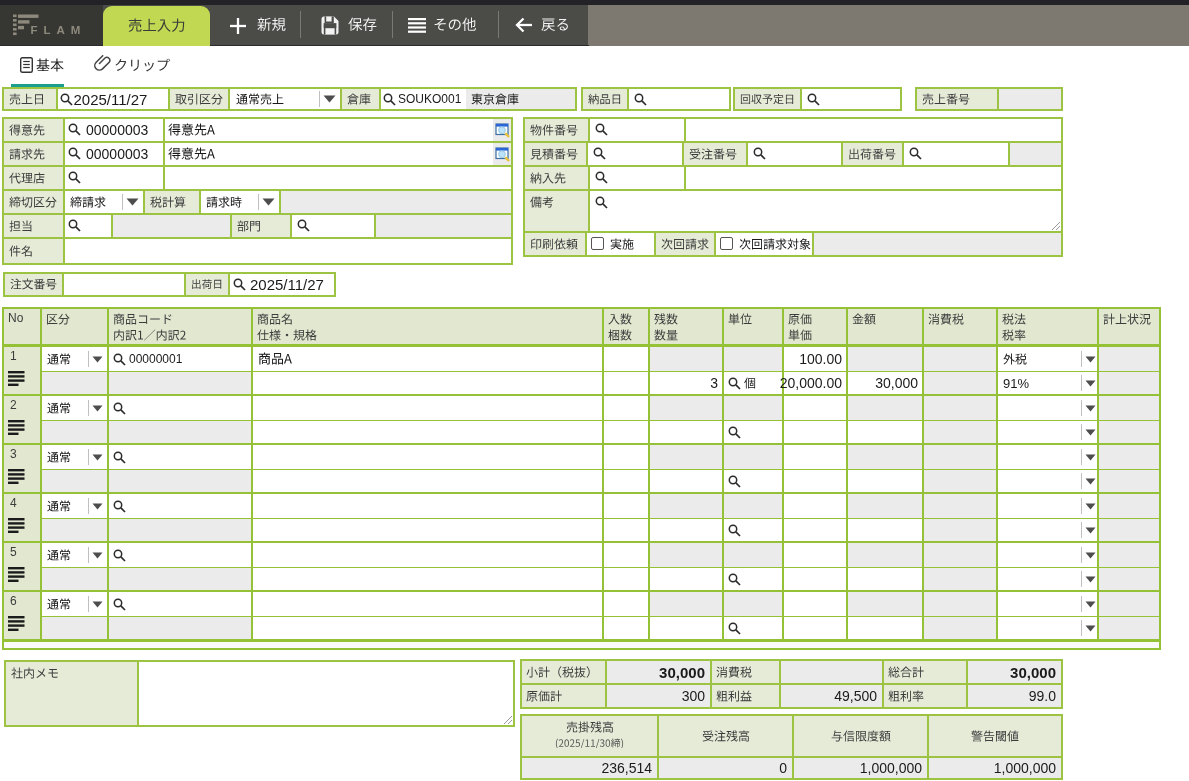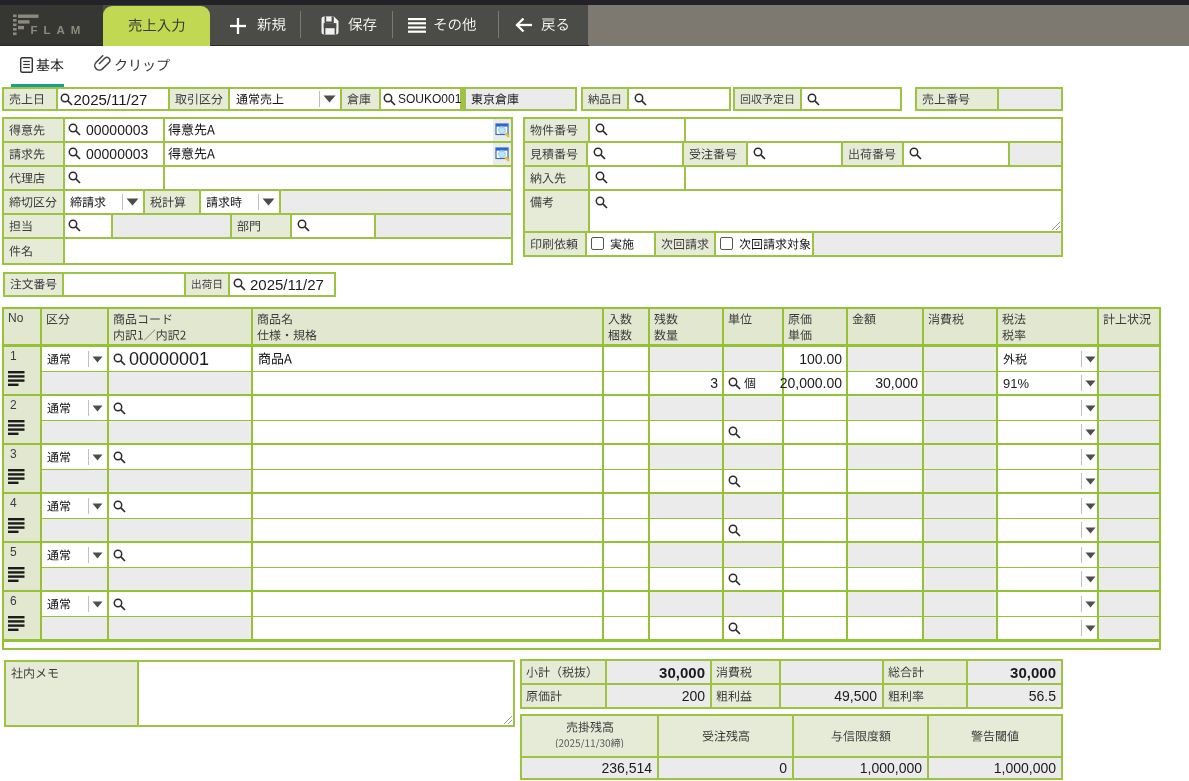--- a/index.html
+++ b/index.html
@@ -115,21 +115,21 @@
     </div>
     <div style="position:absolute;left:319px;top:91px;width:1px;height:16px;background:#c0c0c0;"></div>
     <svg style="position:absolute;left:323px;top:95px" width="13" height="8">
       <polygon points="0.5,0.5 12.5,0.5 6.5,7.5" fill="#4d4d4d"></polygon>
     </svg>
     <div style="position:absolute;left:342px;top:89px;width:37px;height:20px;background:#e6ebd8;display:flex;align-items:center;justify-content:flex-start;padding-left:5px;padding-right:5px;box-sizing:border-box;">
       <svg width="24" height="12.6" viewBox="0 0 24 12.6">
         <path fill="#3c3c3c" d="M5.9 1.3Q5.4 1.9 4.6 2.5Q3.9 3.2 2.9 3.8Q1.9 4.4 0.9 4.8Q0.8 4.7 0.7 4.5Q0.6 4.3 0.4 4.1Q1.4 3.7 2.4 3.1Q3.4 2.5 4.2 1.8Q5 1.1 5.5 0.5L6.3 0.5Q6.8 1 7.5 1.5Q8.1 2 8.8 2.5Q9.5 3 10.2 3.3Q10.9 3.7 11.6 4Q11.5 4.1 11.3 4.4Q11.2 4.6 11.1 4.8Q10.4 4.5 9.7 4Q9 3.6 8.3 3.2Q7.6 2.7 7 2.2Q6.4 1.7 5.9 1.3ZM3.8 2.9L8.2 2.9L8.2 3.6L3.8 3.6ZM2.8 5.7L9.2 5.7L9.2 6.3L2.8 6.3ZM3.7 10.4L9.6 10.4L9.6 11.1L3.7 11.1ZM2.4 4.3L3.3 4.3L3.3 6Q3.3 6.7 3.2 7.4Q3.1 8.1 2.9 8.8Q2.7 9.5 2.3 10.2Q1.9 10.9 1.3 11.5Q1.2 11.4 1.1 11.3Q0.9 11.1 0.8 11Q0.7 10.9 0.6 10.9Q1.2 10.3 1.5 9.7Q1.9 9.1 2.1 8.5Q2.3 7.8 2.3 7.2Q2.4 6.6 2.4 6ZM2.8 4.3L9.6 4.3L9.6 7.7L2.8 7.7L2.8 7L8.7 7L8.7 4.9L2.8 4.9ZM3.3 8.3L10 8.3L10 11.5L9.1 11.5L9.1 9L4.2 9L4.2 11.5L3.3 11.5ZM14.9 3.3L23.1 3.3L23.1 4L14.9 4ZM14.4 9.3L23.5 9.3L23.5 10.1L14.4 10.1ZM18.4 2.4L19.3 2.4L19.3 11.5L18.4 11.5ZM16.2 6.9L16.2 7.9L21.6 7.9L21.6 6.9ZM16.2 5.4L16.2 6.4L21.6 6.4L21.6 5.4ZM15.4 4.8L22.5 4.8L22.5 8.5L15.4 8.5ZM17.9 0.5L18.8 0.5L18.8 2L17.9 2ZM13.8 1.5L23.4 1.5L23.4 2.3L13.8 2.3ZM13.4 1.5L14.3 1.5L14.3 5.3Q14.3 6 14.2 6.8Q14.2 7.6 14.1 8.5Q13.9 9.3 13.7 10.1Q13.5 10.9 13.1 11.5Q13 11.5 12.9 11.4Q12.8 11.3 12.6 11.2Q12.5 11.1 12.4 11Q12.7 10.4 12.9 9.7Q13.2 9 13.3 8.2Q13.4 7.4 13.4 6.7Q13.4 5.9 13.4 5.3Z"></path>
       </svg>
     </div>
-    <div style="position:absolute;left:381px;top:89px;width:79px;height:20px;background:#fff;display:flex;align-items:center;justify-content:flex-start;padding-left:17px;padding-right:17px;box-sizing:border-box;font-size:12px;color:#1a1a1a;white-space:nowrap;">SOUKO001</div>
+    <div style="position:absolute;left:381px;top:89px;width:104px;height:20px;background:#fff;display:flex;align-items:center;justify-content:flex-start;padding-left:17px;padding-right:17px;box-sizing:border-box;font-size:12px;color:#1a1a1a;white-space:nowrap;">SOUKO001</div>
     <svg style="position:absolute;left:383px;top:93px" width="13" height="13" viewBox="0 0 13 13">
       <circle cx="5" cy="5" r="3.7" fill="none" stroke="#2b2b2b" stroke-width="1.5"></circle>
       <line x1="7.9" y1="7.9" x2="12" y2="12" stroke="#2b2b2b" stroke-width="1.7"></line>
     </svg>
     <div style="position:absolute;left:466px;top:89px;width:109px;height:20px;background:#ebebeb;display:flex;align-items:center;padding-left:5px;">
       <svg width="48" height="12.6" viewBox="0 0 48 12.6">
         <path fill="#1a1a1a" d="M0.8 1.6L11.3 1.6L11.3 2.5L0.8 2.5ZM5.5 0.5L6.4 0.5L6.4 11.5L5.5 11.5ZM5.2 7.4L6 7.7Q5.6 8.3 5 8.8Q4.4 9.3 3.8 9.8Q3.1 10.3 2.5 10.7Q1.8 11.1 1.1 11.3Q1 11.2 0.9 11.1Q0.8 10.9 0.7 10.8Q0.6 10.7 0.5 10.6Q1.1 10.3 1.8 10Q2.5 9.7 3.1 9.2Q3.8 8.8 4.3 8.3Q4.8 7.9 5.2 7.4ZM6.7 7.4Q7.1 7.9 7.7 8.3Q8.2 8.8 8.9 9.2Q9.5 9.7 10.2 10Q10.9 10.4 11.5 10.6Q11.4 10.7 11.3 10.8Q11.2 10.9 11.1 11.1Q11 11.2 10.9 11.4Q10.2 11.1 9.6 10.7Q8.9 10.3 8.2 9.8Q7.6 9.3 7 8.8Q6.4 8.3 6 7.7ZM2.7 6L2.7 7.2L9.4 7.2L9.4 6ZM2.7 4.2L2.7 5.3L9.4 5.3L9.4 4.2ZM1.8 3.5L10.3 3.5L10.3 7.9L1.8 7.9ZM12.8 1.9L23.2 1.9L23.2 2.7L12.8 2.7ZM17.5 0.5L18.4 0.5L18.4 2.3L17.5 2.3ZM15.1 4.6L15.1 6.6L20.9 6.6L20.9 4.6ZM14.3 3.8L21.9 3.8L21.9 7.4L14.3 7.4ZM20.2 8.5L21.1 8.1Q21.5 8.5 21.9 9Q22.3 9.4 22.7 9.9Q23.1 10.3 23.3 10.7L22.5 11.2Q22.3 10.8 21.9 10.3Q21.5 9.9 21.1 9.4Q20.6 8.9 20.2 8.5ZM17.5 7.1L18.4 7.1L18.4 10.5Q18.4 10.9 18.3 11.1Q18.2 11.3 17.9 11.4Q17.6 11.5 17.1 11.5Q16.5 11.5 15.8 11.5Q15.7 11.3 15.6 11.1Q15.5 10.9 15.4 10.7Q15.9 10.7 16.2 10.7Q16.6 10.7 16.9 10.7Q17.1 10.7 17.2 10.7Q17.4 10.7 17.5 10.6Q17.5 10.6 17.5 10.5ZM14.8 8.1L15.7 8.4Q15.4 8.9 15 9.4Q14.6 9.8 14.2 10.3Q13.7 10.7 13.3 11.1Q13.1 10.9 12.9 10.8Q12.7 10.6 12.6 10.5Q13 10.2 13.4 9.8Q13.8 9.4 14.2 9Q14.5 8.5 14.8 8.1ZM29.9 1.3Q29.4 1.9 28.6 2.5Q27.9 3.2 26.9 3.8Q25.9 4.4 24.9 4.8Q24.8 4.7 24.7 4.5Q24.6 4.3 24.4 4.1Q25.4 3.7 26.4 3.1Q27.4 2.5 28.2 1.8Q29 1.1 29.5 0.5L30.3 0.5Q30.8 1 31.5 1.5Q32.1 2 32.8 2.5Q33.5 3 34.2 3.3Q34.9 3.7 35.6 4Q35.5 4.1 35.3 4.4Q35.2 4.6 35.1 4.8Q34.4 4.5 33.7 4Q33 3.6 32.3 3.2Q31.6 2.7 31 2.2Q30.4 1.7 29.9 1.3ZM27.8 2.9L32.2 2.9L32.2 3.6L27.8 3.6ZM26.8 5.7L33.2 5.7L33.2 6.3L26.8 6.3ZM27.7 10.4L33.6 10.4L33.6 11.1L27.7 11.1ZM26.4 4.3L27.3 4.3L27.3 6Q27.3 6.7 27.2 7.4Q27.1 8.1 26.9 8.8Q26.7 9.5 26.3 10.2Q25.9 10.9 25.3 11.5Q25.2 11.4 25.1 11.3Q24.9 11.1 24.8 11Q24.7 10.9 24.6 10.9Q25.2 10.3 25.5 9.7Q25.9 9.1 26.1 8.5Q26.3 7.8 26.3 7.2Q26.4 6.6 26.4 6ZM26.8 4.3L33.6 4.3L33.6 7.7L26.8 7.7L26.8 7L32.7 7L32.7 4.9L26.8 4.9ZM27.3 8.3L34 8.3L34 11.5L33.1 11.5L33.1 9L28.2 9L28.2 11.5L27.3 11.5ZM38.9 3.3L47.1 3.3L47.1 4L38.9 4ZM38.4 9.3L47.5 9.3L47.5 10.1L38.4 10.1ZM42.4 2.4L43.3 2.4L43.3 11.5L42.4 11.5ZM40.2 6.9L40.2 7.9L45.6 7.9L45.6 6.9ZM40.2 5.4L40.2 6.4L45.6 6.4L45.6 5.4ZM39.4 4.8L46.5 4.8L46.5 8.5L39.4 8.5ZM41.9 0.5L42.8 0.5L42.8 2L41.9 2ZM37.8 1.5L47.4 1.5L47.4 2.3L37.8 2.3ZM37.4 1.5L38.3 1.5L38.3 5.3Q38.3 6 38.2 6.8Q38.2 7.6 38.1 8.5Q37.9 9.3 37.7 10.1Q37.5 10.9 37.1 11.5Q37 11.5 36.9 11.4Q36.8 11.3 36.6 11.2Q36.5 11.1 36.4 11Q36.7 10.4 36.9 9.7Q37.2 9 37.3 8.2Q37.4 7.4 37.4 6.7Q37.4 5.9 37.4 5.3Z"></path>
       </svg>
     </div>
     <div style="position:absolute;left:581px;top:87px;width:150px;height:24px;background:#9cc342;"></div>
@@ -494,21 +494,21 @@
     <div style="position:absolute;left:42px;top:347px;width:65px;height:24px;background:#fff;display:flex;align-items:center;padding-left:5px;">
       <svg width="24" height="12.6" viewBox="0 0 24 12.6">
         <path fill="#1a1a1a" d="M3.1 5.2L3.1 9.5L2.2 9.5L2.2 6.1L0.5 6.1L0.5 5.2ZM3.1 9.1Q3.5 9.8 4.3 10.1Q5.1 10.4 6.1 10.5Q6.6 10.5 7.3 10.5Q8.1 10.5 8.9 10.5Q9.7 10.5 10.4 10.4Q11.1 10.4 11.7 10.4Q11.6 10.5 11.6 10.6Q11.5 10.8 11.5 11Q11.4 11.1 11.4 11.3Q10.9 11.3 10.2 11.3Q9.5 11.3 8.8 11.3Q8 11.3 7.3 11.3Q6.6 11.3 6.1 11.3Q5 11.2 4.1 10.9Q3.3 10.6 2.7 9.9Q2.3 10.2 1.8 10.6Q1.3 11 0.8 11.4L0.3 10.5Q0.8 10.2 1.3 9.9Q1.9 9.5 2.3 9.1ZM0.7 1.3L1.3 0.8Q1.7 1 2.1 1.4Q2.5 1.7 2.9 2Q3.2 2.4 3.4 2.7L2.7 3.3Q2.5 3 2.2 2.7Q1.9 2.3 1.5 1.9Q1.1 1.6 0.7 1.3ZM5.5 2.5L6.1 2Q6.6 2.2 7.3 2.5Q7.9 2.7 8.5 3Q9.1 3.3 9.5 3.5L8.9 4.1Q8.5 3.9 8 3.6Q7.4 3.3 6.7 3Q6.1 2.7 5.5 2.5ZM4.4 3.5L10.6 3.5L10.6 4.2L5.2 4.2L5.2 9.7L4.4 9.7ZM10.1 3.5L11 3.5L11 8.8Q11 9.1 10.9 9.3Q10.8 9.5 10.6 9.6Q10.4 9.7 10 9.7Q9.6 9.7 9 9.7Q8.9 9.6 8.9 9.4Q8.8 9.1 8.7 9Q9.1 9 9.5 9Q9.8 9 9.9 9Q10.1 9 10.1 9Q10.1 8.9 10.1 8.8ZM4.4 1L10.4 1L10.4 1.7L4.4 1.7ZM4.8 5.2L10.5 5.2L10.5 5.9L4.8 5.9ZM4.8 7L10.5 7L10.5 7.7L4.8 7.7ZM7.2 3.8L8 3.8L8 9.7L7.2 9.7ZM10.1 1L10.3 1L10.4 0.9L11 1.4Q10.6 1.7 10.1 2.1Q9.6 2.5 9 2.8Q8.4 3.1 7.9 3.3Q7.8 3.2 7.7 3Q7.5 2.9 7.4 2.8Q7.9 2.6 8.4 2.3Q8.9 2 9.3 1.7Q9.8 1.4 10.1 1.1ZM17.7 6.3L18.6 6.3L18.6 11.5L17.7 11.5ZM15.8 4.7L15.8 5.8L20.3 5.8L20.3 4.7ZM14.9 4L21.2 4L21.2 6.5L14.9 6.5ZM13.8 7.5L21.9 7.5L21.9 8.3L14.7 8.3L14.7 11L13.8 11ZM21.4 7.5L22.3 7.5L22.3 10Q22.3 10.4 22.2 10.6Q22.1 10.8 21.9 10.9Q21.6 11 21.1 11Q20.6 11 19.9 11Q19.9 10.9 19.8 10.6Q19.7 10.4 19.6 10.2Q20 10.2 20.3 10.2Q20.6 10.2 20.8 10.2Q21.1 10.2 21.2 10.2Q21.3 10.2 21.4 10.2Q21.4 10.1 21.4 10ZM17.6 0.5L18.5 0.5L18.5 2.7L17.6 2.7ZM13 2.3L23.1 2.3L23.1 4.9L22.2 4.9L22.2 3.1L13.9 3.1L13.9 4.9L13 4.9ZM14 0.9L14.8 0.6Q15.1 0.9 15.4 1.3Q15.7 1.7 15.8 2L15 2.4Q14.9 2.1 14.6 1.7Q14.3 1.3 14 0.9ZM21.2 0.6L22.1 0.9Q21.8 1.3 21.5 1.7Q21.1 2.1 20.9 2.3L20.1 2Q20.3 1.8 20.5 1.6Q20.7 1.3 20.9 1.1Q21 0.8 21.2 0.6Z"></path>
       </svg>
     </div>
     <div style="position:absolute;left:88px;top:351px;width:1px;height:16px;background:#c0c0c0;"></div>
     <svg style="position:absolute;left:92px;top:356px" width="11" height="7">
       <polygon points="0.5,0.5 10.5,0.5 5.5,6.5" fill="#4d4d4d"></polygon>
     </svg>
     <div style="position:absolute;left:42px;top:372px;width:65px;height:22px;background:#ebebeb;"></div>
-    <div style="position:absolute;left:109px;top:347px;width:142px;height:24px;background:#fff;display:flex;align-items:center;padding-left:20px;font-size:18px;color:#1a1a1a;">00000001</div>
+    <div style="position:absolute;left:109px;top:347px;width:142px;height:24px;background:#fff;display:flex;align-items:center;padding-left:20px;font-size:12px;color:#1a1a1a;">00000001</div>
     <svg style="position:absolute;left:113px;top:353px" width="13" height="13" viewBox="0 0 13 13">
       <circle cx="5" cy="5" r="3.7" fill="none" stroke="#2b2b2b" stroke-width="1.5"></circle>
       <line x1="7.9" y1="7.9" x2="12" y2="12" stroke="#2b2b2b" stroke-width="1.7"></line>
     </svg>
     <div style="position:absolute;left:109px;top:372px;width:142px;height:22px;background:#ebebeb;"></div>
     <div style="position:absolute;left:253px;top:347px;width:349px;height:24px;background:#fff;display:flex;align-items:center;padding-left:5px;">
       <svg width="33.9" height="13.7" viewBox="0 0 33.9 13.7">
         <path fill="#1a1a1a" d="M0.9 1.7L12.1 1.7L12.1 2.7L0.9 2.7ZM6 0.5L7 0.5L7 2.3L6 2.3ZM1.4 4L11.3 4L11.3 4.9L2.4 4.9L2.4 12.5L1.4 12.5ZM10.7 4L11.7 4L11.7 11.3Q11.7 11.7 11.6 11.9Q11.5 12.2 11.1 12.3Q10.8 12.4 10.3 12.5Q9.7 12.5 8.9 12.5Q8.9 12.3 8.8 12.2Q8.8 12 8.7 11.8Q8.7 11.7 8.6 11.5Q9.2 11.5 9.8 11.5Q10.3 11.6 10.4 11.5Q10.6 11.5 10.7 11.5Q10.7 11.4 10.7 11.3ZM4.7 4.7L5.6 4.7Q5.5 5.5 5.3 6.1Q5.1 6.7 4.5 7.1Q3.9 7.5 2.9 7.7Q2.9 7.6 2.7 7.4Q2.6 7.1 2.5 7Q3.3 6.8 3.8 6.6Q4.3 6.3 4.5 5.8Q4.7 5.3 4.7 4.7ZM7.1 4.7L8 4.7L8 6.2Q8 6.4 8.1 6.4Q8.1 6.5 8.4 6.5Q8.4 6.5 8.6 6.5Q8.7 6.5 8.9 6.5Q9.1 6.5 9.3 6.5Q9.5 6.5 9.5 6.5Q9.7 6.5 9.7 6.4Q9.8 6.4 9.8 6.2Q9.9 6 9.9 5.6Q10 5.7 10.2 5.8Q10.5 5.9 10.6 5.9Q10.6 6.7 10.4 6.9Q10.2 7.2 9.6 7.2Q9.6 7.2 9.4 7.2Q9.2 7.2 9 7.2Q8.7 7.2 8.5 7.2Q8.4 7.2 8.3 7.2Q7.8 7.2 7.6 7.1Q7.3 7 7.2 6.8Q7.1 6.6 7.1 6.2ZM4.1 7.9L5 7.9L5 11.9L4.1 11.9ZM4.6 7.9L9 7.9L9 11.1L4.6 11.1L4.6 10.3L8.1 10.3L8.1 8.7L4.6 8.7ZM3.4 2.6L4.3 2.5Q4.6 2.8 4.8 3.3Q5 3.7 5.1 4L4.1 4.3Q4 3.9 3.8 3.5Q3.6 3 3.4 2.6ZM8.6 2.4L9.7 2.6Q9.5 3.1 9.2 3.5Q9 4 8.8 4.3L7.8 4.1Q8 3.7 8.3 3.3Q8.5 2.8 8.6 2.4ZM16.9 2L16.9 4.5L22.1 4.5L22.1 2ZM16 1.1L23.1 1.1L23.1 5.4L16 5.4ZM14.1 6.8L18.7 6.8L18.7 12.4L17.7 12.4L17.7 7.7L15 7.7L15 12.5L14.1 12.5ZM20.1 6.8L25 6.8L25 12.4L24 12.4L24 7.7L21.1 7.7L21.1 12.5L20.1 12.5ZM14.5 10.8L18.1 10.8L18.1 11.8L14.5 11.8ZM20.6 10.8L24.5 10.8L24.5 11.8L20.6 11.8ZM26 11.4L29.3 1.9L30.6 1.9L33.9 11.4L32.6 11.4L30.9 6.1Q30.7 5.3 30.4 4.5Q30.2 3.7 30 2.9L29.9 2.9Q29.7 3.7 29.4 4.5Q29.2 5.3 28.9 6.1L27.3 11.4ZM27.7 8.5L27.7 7.6L32.1 7.6L32.1 8.5Z"></path>
       </svg>
     </div>
@@ -856,33 +856,33 @@
       <svg width="36" height="12.6" viewBox="0 0 36 12.6">
         <path fill="#3c3c3c" d="M7.4 2.5L8.3 2.7Q8.1 3.2 7.9 3.8Q7.6 4.3 7.4 4.9Q7.1 5.4 6.9 5.8L6.2 5.5Q6.4 5.1 6.7 4.6Q6.9 4.1 7.1 3.5Q7.3 2.9 7.4 2.5ZM8.8 4L9.4 3.7Q9.8 4.1 10.1 4.5Q10.4 5 10.7 5.4Q11 5.9 11.2 6.2L10.4 6.6Q10.3 6.3 10 5.8Q9.7 5.4 9.4 4.9Q9.1 4.4 8.8 4ZM9.6 8.3L10.2 7.9Q10.6 8.4 10.9 8.9Q11.2 9.3 11.4 9.8Q11.6 10.3 11.7 10.7L10.9 11.1Q10.8 10.7 10.6 10.2Q10.4 9.7 10.1 9.2Q9.9 8.7 9.6 8.3ZM5.2 5.3Q5.8 5.2 6.7 5.2Q7.5 5.1 8.4 5.1Q9.3 5 10.2 5L10.2 5.7Q8.9 5.8 7.7 5.9Q6.4 6 5.4 6.1ZM6.6 0.6L7.4 0.8Q7.1 1.7 6.5 2.6Q6 3.4 5.4 3.9Q5.3 3.8 5.2 3.8Q5 3.7 4.9 3.6Q4.8 3.4 4.7 3.4Q5.3 2.9 5.8 2.2Q6.3 1.4 6.6 0.6ZM9.5 0.6Q9.7 1 10.1 1.5Q10.5 2 10.9 2.4Q11.3 2.8 11.7 3.1Q11.6 3.2 11.5 3.3Q11.3 3.4 11.2 3.5Q11.1 3.6 11 3.7Q10.7 3.4 10.2 2.9Q9.8 2.5 9.4 1.9Q9 1.4 8.7 0.9ZM6.7 6.8L7.3 6.3Q7.7 6.4 8.1 6.7Q8.5 6.9 8.8 7.2Q9.1 7.5 9.3 7.7L8.7 8.3Q8.5 8 8.2 7.7Q7.9 7.5 7.5 7.2Q7.1 6.9 6.7 6.8ZM6.7 7.8L7.5 7.8L7.5 10.4Q7.5 10.6 7.6 10.7Q7.6 10.7 7.9 10.7Q7.9 10.7 8.1 10.7Q8.2 10.7 8.4 10.7Q8.5 10.7 8.7 10.7Q8.8 10.7 8.9 10.7Q9 10.7 9.1 10.7Q9.2 10.6 9.2 10.3Q9.2 10 9.2 9.5Q9.3 9.5 9.5 9.6Q9.6 9.7 9.7 9.7Q9.9 9.8 10 9.8Q10 10.5 9.8 10.9Q9.7 11.2 9.5 11.4Q9.3 11.5 9 11.5Q8.9 11.5 8.7 11.5Q8.6 11.5 8.4 11.5Q8.2 11.5 8 11.5Q7.8 11.5 7.8 11.5Q7.3 11.5 7.1 11.4Q6.9 11.3 6.8 11.1Q6.7 10.8 6.7 10.4ZM5.5 8.1L6.2 8.3Q6.1 9 5.9 9.7Q5.6 10.5 5.2 11L4.5 10.7Q4.9 10.2 5.1 9.5Q5.4 8.8 5.5 8.1ZM2.4 0.5L3.2 0.8Q2.9 1.2 2.7 1.7Q2.4 2.2 2.2 2.6Q1.9 3.1 1.7 3.4L1.1 3.1Q1.3 2.8 1.5 2.3Q1.8 1.8 2 1.4Q2.2 0.9 2.4 0.5ZM3.7 1.9L4.5 2.2Q4 2.9 3.5 3.6Q3 4.4 2.5 5.1Q2 5.8 1.6 6.3L1 6Q1.3 5.6 1.7 5.1Q2.1 4.6 2.5 4Q2.8 3.4 3.1 2.9Q3.5 2.3 3.7 1.9ZM0.5 3L0.9 2.4Q1.2 2.7 1.6 3Q1.9 3.4 2.2 3.7Q2.5 4.1 2.6 4.3L2.1 5Q2 4.7 1.7 4.4Q1.4 4 1.1 3.6Q0.8 3.3 0.5 3ZM3.3 4.6L3.9 4.3Q4.2 4.7 4.5 5.1Q4.7 5.6 4.9 6Q5.1 6.4 5.2 6.8L4.5 7.1Q4.4 6.8 4.2 6.3Q4 5.9 3.8 5.4Q3.5 5 3.3 4.6ZM0.4 5.8Q1.2 5.8 2.2 5.7Q3.3 5.6 4.5 5.6L4.5 6.3Q3.4 6.4 2.4 6.5Q1.3 6.5 0.5 6.6ZM3.6 7.5L4.3 7.3Q4.5 7.8 4.7 8.4Q4.9 9.1 5 9.5L4.3 9.8Q4.2 9.3 4 8.7Q3.8 8 3.6 7.5ZM1.1 7.3L1.8 7.5Q1.7 8.3 1.5 9.1Q1.3 10 1 10.5Q0.9 10.5 0.8 10.4Q0.7 10.3 0.5 10.3Q0.4 10.2 0.3 10.2Q0.6 9.6 0.8 8.9Q1 8.1 1.1 7.3ZM2.4 6.1L3.2 6.1L3.2 11.5L2.4 11.5ZM15 4.4L21 4.4L21 5.2L15 5.2ZM14.8 10.2L21.2 10.2L21.2 11L14.8 11ZM14.4 6.7L21.7 6.7L21.7 11.5L20.8 11.5L20.8 7.5L15.2 7.5L15.2 11.5L14.4 11.5ZM18 1.4Q17.5 2.1 16.7 2.9Q15.9 3.7 15 4.4Q14 5.1 13 5.7Q12.9 5.6 12.8 5.4Q12.7 5.3 12.6 5.2Q12.5 5.1 12.4 5Q13.5 4.4 14.4 3.7Q15.4 2.9 16.2 2.1Q17 1.3 17.5 0.5L18.4 0.5Q18.9 1.2 19.5 1.8Q20.1 2.4 20.8 3Q21.5 3.6 22.2 4Q23 4.5 23.7 4.8Q23.5 5 23.4 5.2Q23.2 5.4 23.1 5.6Q22.4 5.2 21.7 4.8Q20.9 4.3 20.3 3.7Q19.6 3.2 19 2.6Q18.4 2 18 1.4ZM29.2 4.6L35.7 4.6L35.7 5.5L29.2 5.5ZM32 0.5L32.9 0.5L32.9 11.5L32 11.5ZM25 4.1L28.8 4.1L28.8 4.8L25 4.8ZM25.1 0.9L28.8 0.9L28.8 1.6L25.1 1.6ZM25 5.7L28.8 5.7L28.8 6.4L25 6.4ZM24.5 2.5L29.2 2.5L29.2 3.2L24.5 3.2ZM25.5 7.3L28.7 7.3L28.7 10.8L25.5 10.8L25.5 10.1L27.9 10.1L27.9 8.1L25.5 8.1ZM25 7.3L25.8 7.3L25.8 11.4L25 11.4Z"></path>
       </svg>
     </div>
     <div style="position:absolute;left:968px;top:661px;width:93px;height:22px;background:#ebebeb;display:flex;align-items:center;justify-content:flex-end;padding-left:5px;padding-right:5px;box-sizing:border-box;font-size:15px;font-weight:bold;color:#1a1a1a;white-space:nowrap;">30,000</div>
     <div style="position:absolute;left:522px;top:685px;width:83px;height:22px;background:#e6ebd8;display:flex;align-items:center;justify-content:flex-start;padding-left:4px;padding-right:4px;box-sizing:border-box;">
       <svg width="36" height="12.6" viewBox="0 0 36 12.6">
         <path fill="#3c3c3c" d="M2.1 1.1L11.3 1.1L11.3 2L2.1 2ZM1.6 1.1L2.5 1.1L2.5 4.6Q2.5 5.4 2.4 6.3Q2.4 7.1 2.2 8.1Q2.1 9 1.9 9.9Q1.6 10.8 1.2 11.5Q1.1 11.4 1 11.3Q0.8 11.2 0.7 11.2Q0.5 11.1 0.4 11Q0.8 10.3 1 9.5Q1.3 8.7 1.4 7.8Q1.5 7 1.5 6.1Q1.6 5.3 1.6 4.6ZM4.4 5.6L4.4 6.8L9.4 6.8L9.4 5.6ZM4.4 3.9L4.4 5L9.4 5L9.4 3.9ZM3.5 3.1L10.3 3.1L10.3 7.5L3.5 7.5ZM6.5 7L7.3 7L7.3 10.5Q7.3 10.9 7.3 11.1Q7.2 11.3 6.9 11.4Q6.6 11.5 6.2 11.5Q5.7 11.5 5 11.5Q5 11.3 4.9 11.1Q4.8 10.9 4.7 10.7Q5.3 10.7 5.7 10.7Q6.1 10.7 6.2 10.7Q6.4 10.7 6.4 10.7Q6.5 10.6 6.5 10.5ZM6.4 1.8L7.4 1.9Q7.3 2.4 7.1 2.8Q7 3.3 6.8 3.6L6 3.5Q6 3.3 6.1 3Q6.2 2.7 6.3 2.3Q6.3 2 6.4 1.8ZM8.4 8.5L9.1 8Q9.5 8.4 10 8.8Q10.5 9.2 10.9 9.7Q11.3 10.1 11.5 10.5L10.8 11Q10.6 10.6 10.2 10.2Q9.8 9.7 9.3 9.3Q8.8 8.8 8.4 8.5ZM4.4 8.1L5.3 8.3Q4.8 9.1 4.2 9.8Q3.5 10.5 2.9 11Q2.8 10.9 2.6 10.8Q2.5 10.7 2.4 10.6Q2.2 10.5 2.1 10.5Q2.8 10 3.4 9.4Q4 8.8 4.4 8.1ZM15.8 1.7L23.4 1.7L23.4 2.5L15.8 2.5ZM15.9 4.5L23.3 4.5L23.3 11.3L22.4 11.3L22.4 5.3L16.8 5.3L16.8 11.3L15.9 11.3ZM18 1.8L18.9 1.8L18.9 5.1L18 5.1ZM20.3 1.8L21.1 1.8L21.1 5.1L20.3 5.1ZM16.3 9.7L23.1 9.7L23.1 10.5L16.3 10.5ZM18.1 5L18.9 5L18.9 10.3L18.1 10.3ZM20.3 5L21 5L21 10.3L20.3 10.3ZM15 0.5L15.9 0.8Q15.5 1.8 15 2.7Q14.5 3.7 13.9 4.6Q13.3 5.4 12.7 6.1Q12.7 6 12.6 5.8Q12.5 5.6 12.4 5.5Q12.3 5.3 12.2 5.2Q12.8 4.6 13.3 3.9Q13.8 3.1 14.3 2.3Q14.7 1.4 15 0.5ZM13.9 3.6L14.7 2.8L14.7 2.8L14.7 11.5L13.9 11.5ZM29.2 4.6L35.7 4.6L35.7 5.5L29.2 5.5ZM32 0.5L32.9 0.5L32.9 11.5L32 11.5ZM25 4.1L28.8 4.1L28.8 4.8L25 4.8ZM25.1 0.9L28.8 0.9L28.8 1.6L25.1 1.6ZM25 5.7L28.8 5.7L28.8 6.4L25 6.4ZM24.5 2.5L29.2 2.5L29.2 3.2L24.5 3.2ZM25.5 7.3L28.7 7.3L28.7 10.8L25.5 10.8L25.5 10.1L27.9 10.1L27.9 8.1L25.5 8.1ZM25 7.3L25.8 7.3L25.8 11.4L25 11.4Z"></path>
       </svg>
     </div>
-    <div style="position:absolute;left:607px;top:685px;width:103px;height:22px;background:#ebebeb;display:flex;align-items:center;justify-content:flex-end;padding-left:5px;padding-right:5px;box-sizing:border-box;font-size:14px;color:#1a1a1a;white-space:nowrap;">200</div>
+    <div style="position:absolute;left:607px;top:685px;width:103px;height:22px;background:#ebebeb;display:flex;align-items:center;justify-content:flex-end;padding-left:5px;padding-right:5px;box-sizing:border-box;font-size:14px;color:#1a1a1a;white-space:nowrap;">300</div>
     <div style="position:absolute;left:712px;top:685px;width:67px;height:22px;background:#e6ebd8;display:flex;align-items:center;justify-content:flex-start;padding-left:4px;padding-right:4px;box-sizing:border-box;">
       <svg width="36" height="12.6" viewBox="0 0 36 12.6">
         <path fill="#3c3c3c" d="M2.6 0.5L3.4 0.5L3.4 11.5L2.6 11.5ZM0.7 4.5L5.2 4.5L5.2 5.4L0.7 5.4ZM2.5 5L3 5.2Q2.9 5.8 2.6 6.5Q2.4 7.1 2.1 7.8Q1.9 8.4 1.6 9Q1.3 9.6 1 10Q0.9 9.9 0.8 9.7Q0.8 9.5 0.7 9.4Q0.6 9.2 0.5 9.1Q0.9 8.6 1.3 7.9Q1.7 7.2 2 6.4Q2.3 5.7 2.5 5ZM3.3 5.5Q3.4 5.7 3.6 5.9Q3.8 6.1 4.1 6.4Q4.3 6.7 4.5 7Q4.8 7.3 4.9 7.5Q5.1 7.7 5.2 7.9L4.6 8.6Q4.5 8.4 4.3 8Q4 7.6 3.8 7.2Q3.5 6.8 3.3 6.5Q3 6.1 2.9 5.9ZM0.8 1.4L1.4 1.2Q1.6 1.6 1.7 2.1Q1.9 2.6 2 3Q2.1 3.5 2.1 3.9L1.4 4Q1.4 3.7 1.3 3.2Q1.2 2.8 1 2.3Q0.9 1.8 0.8 1.4ZM4.6 1.2L5.4 1.4Q5.2 1.8 5 2.3Q4.9 2.8 4.7 3.3Q4.5 3.7 4.4 4.1L3.8 3.9Q3.9 3.5 4 3.1Q4.2 2.6 4.3 2.1Q4.5 1.6 4.6 1.2ZM6.4 4.1L10 4.1L10 4.9L6.4 4.9ZM6.4 7.2L10 7.2L10 8L6.4 8ZM4.6 10.4L11.5 10.4L11.5 11.2L4.6 11.2ZM5.9 1L10.5 1L10.5 10.9L9.6 10.9L9.6 1.8L6.8 1.8L6.8 10.9L5.9 10.9ZM12.6 4.1L18.3 4.1L18.3 4.9L12.6 4.9ZM19.1 1.9L20 1.9L20 8.5L19.1 8.5ZM15.1 1.5L16 1.5L16 11.5L15.1 11.5ZM22.1 0.7L23 0.7L23 10.3Q23 10.8 22.8 11Q22.7 11.2 22.4 11.4Q22.1 11.5 21.6 11.5Q21.1 11.5 20.2 11.5Q20.2 11.4 20.2 11.2Q20.1 11.1 20 10.9Q20 10.7 19.9 10.6Q20.5 10.6 21.1 10.6Q21.6 10.6 21.7 10.6Q21.9 10.6 22 10.6Q22.1 10.5 22.1 10.3ZM17.5 0.5L18.2 1.2Q17.5 1.5 16.6 1.7Q15.7 2 14.7 2.1Q13.7 2.3 12.8 2.4Q12.8 2.3 12.7 2.1Q12.6 1.9 12.5 1.7Q13.2 1.6 13.9 1.5Q14.6 1.4 15.2 1.2Q15.9 1.1 16.5 0.9Q17.1 0.7 17.5 0.5ZM15.1 4.5L15.7 4.8Q15.5 5.4 15.2 6.2Q14.8 6.9 14.5 7.6Q14.1 8.2 13.7 8.8Q13.2 9.4 12.8 9.9Q12.8 9.7 12.7 9.6Q12.6 9.4 12.5 9.3Q12.4 9.1 12.3 9Q12.7 8.6 13.1 8.1Q13.5 7.6 13.9 7Q14.3 6.4 14.6 5.7Q14.9 5.1 15.1 4.5ZM15.9 5.7Q16.1 5.8 16.4 6.1Q16.7 6.4 17.1 6.7Q17.5 7 17.8 7.3Q18.1 7.6 18.3 7.7L17.7 8.5Q17.6 8.3 17.3 8Q16.9 7.6 16.6 7.3Q16.2 7 15.9 6.7Q15.6 6.4 15.4 6.2ZM24.5 10.3L35.5 10.3L35.5 11.2L24.5 11.2ZM24.8 3L35.2 3L35.2 3.8L24.8 3.8ZM26.2 6.9L33.9 6.9L33.9 10.8L33 10.8L33 7.7L31.6 7.7L31.6 10.8L30.7 10.8L30.7 7.7L29.3 7.7L29.3 10.8L28.5 10.8L28.5 7.7L27 7.7L27 10.8L26.2 10.8ZM26.6 0.9L27.3 0.5Q27.6 0.9 27.9 1.3Q28.2 1.7 28.4 2Q28.6 2.4 28.7 2.7L27.9 3.1Q27.8 2.8 27.6 2.4Q27.4 2 27.1 1.6Q26.8 1.2 26.6 0.9ZM32.7 0.5L33.6 0.8Q33.3 1.4 32.8 2Q32.4 2.6 32 3.1L31.2 2.8Q31.5 2.5 31.7 2.1Q32 1.7 32.3 1.2Q32.5 0.8 32.7 0.5ZM28.2 3.2L29 3.5Q28.6 4.5 28 5.3Q27.3 6.1 26.6 6.8Q25.8 7.5 25 8.1Q25 8 24.8 7.8Q24.7 7.7 24.6 7.6Q24.4 7.5 24.3 7.4Q25.5 6.7 26.5 5.6Q27.6 4.5 28.2 3.2ZM31.7 3.2Q32.1 4 32.7 4.8Q33.4 5.6 34.1 6.2Q34.9 6.8 35.7 7.2Q35.6 7.3 35.4 7.4Q35.3 7.5 35.2 7.7Q35.1 7.8 35 7.9Q34.2 7.5 33.4 6.8Q32.7 6.1 32 5.3Q31.4 4.4 30.9 3.5Z"></path>
       </svg>
     </div>
     <div style="position:absolute;left:781px;top:685px;width:101px;height:22px;background:#ebebeb;display:flex;align-items:center;justify-content:flex-end;padding-left:5px;padding-right:5px;box-sizing:border-box;font-size:14px;color:#1a1a1a;white-space:nowrap;">49,500</div>
     <div style="position:absolute;left:884px;top:685px;width:82px;height:22px;background:#e6ebd8;display:flex;align-items:center;justify-content:flex-start;padding-left:4px;padding-right:4px;box-sizing:border-box;">
       <svg width="36" height="12.6" viewBox="0 0 36 12.6">
         <path fill="#3c3c3c" d="M2.6 0.5L3.4 0.5L3.4 11.5L2.6 11.5ZM0.7 4.5L5.2 4.5L5.2 5.4L0.7 5.4ZM2.5 5L3 5.2Q2.9 5.8 2.6 6.5Q2.4 7.1 2.1 7.8Q1.9 8.4 1.6 9Q1.3 9.6 1 10Q0.9 9.9 0.8 9.7Q0.8 9.5 0.7 9.4Q0.6 9.2 0.5 9.1Q0.9 8.6 1.3 7.9Q1.7 7.2 2 6.4Q2.3 5.7 2.5 5ZM3.3 5.5Q3.4 5.7 3.6 5.9Q3.8 6.1 4.1 6.4Q4.3 6.7 4.5 7Q4.8 7.3 4.9 7.5Q5.1 7.7 5.2 7.9L4.6 8.6Q4.5 8.4 4.3 8Q4 7.6 3.8 7.2Q3.5 6.8 3.3 6.5Q3 6.1 2.9 5.9ZM0.8 1.4L1.4 1.2Q1.6 1.6 1.7 2.1Q1.9 2.6 2 3Q2.1 3.5 2.1 3.9L1.4 4Q1.4 3.7 1.3 3.2Q1.2 2.8 1 2.3Q0.9 1.8 0.8 1.4ZM4.6 1.2L5.4 1.4Q5.2 1.8 5 2.3Q4.9 2.8 4.7 3.3Q4.5 3.7 4.4 4.1L3.8 3.9Q3.9 3.5 4 3.1Q4.2 2.6 4.3 2.1Q4.5 1.6 4.6 1.2ZM6.4 4.1L10 4.1L10 4.9L6.4 4.9ZM6.4 7.2L10 7.2L10 8L6.4 8ZM4.6 10.4L11.5 10.4L11.5 11.2L4.6 11.2ZM5.9 1L10.5 1L10.5 10.9L9.6 10.9L9.6 1.8L6.8 1.8L6.8 10.9L5.9 10.9ZM12.6 4.1L18.3 4.1L18.3 4.9L12.6 4.9ZM19.1 1.9L20 1.9L20 8.5L19.1 8.5ZM15.1 1.5L16 1.5L16 11.5L15.1 11.5ZM22.1 0.7L23 0.7L23 10.3Q23 10.8 22.8 11Q22.7 11.2 22.4 11.4Q22.1 11.5 21.6 11.5Q21.1 11.5 20.2 11.5Q20.2 11.4 20.2 11.2Q20.1 11.1 20 10.9Q20 10.7 19.9 10.6Q20.5 10.6 21.1 10.6Q21.6 10.6 21.7 10.6Q21.9 10.6 22 10.6Q22.1 10.5 22.1 10.3ZM17.5 0.5L18.2 1.2Q17.5 1.5 16.6 1.7Q15.7 2 14.7 2.1Q13.7 2.3 12.8 2.4Q12.8 2.3 12.7 2.1Q12.6 1.9 12.5 1.7Q13.2 1.6 13.9 1.5Q14.6 1.4 15.2 1.2Q15.9 1.1 16.5 0.9Q17.1 0.7 17.5 0.5ZM15.1 4.5L15.7 4.8Q15.5 5.4 15.2 6.2Q14.8 6.9 14.5 7.6Q14.1 8.2 13.7 8.8Q13.2 9.4 12.8 9.9Q12.8 9.7 12.7 9.6Q12.6 9.4 12.5 9.3Q12.4 9.1 12.3 9Q12.7 8.6 13.1 8.1Q13.5 7.6 13.9 7Q14.3 6.4 14.6 5.7Q14.9 5.1 15.1 4.5ZM15.9 5.7Q16.1 5.8 16.4 6.1Q16.7 6.4 17.1 6.7Q17.5 7 17.8 7.3Q18.1 7.6 18.3 7.7L17.7 8.5Q17.6 8.3 17.3 8Q16.9 7.6 16.6 7.3Q16.2 7 15.9 6.7Q15.6 6.4 15.4 6.2ZM29.5 0.5L30.4 0.5L30.4 2.2L29.5 2.2ZM29.5 7.3L30.4 7.3L30.4 11.6L29.5 11.6ZM24.6 8.3L35.4 8.3L35.4 9.1L24.6 9.1ZM25 1.8L35 1.8L35 2.7L25 2.7ZM34.1 3L34.9 3.4Q34.4 3.8 33.9 4.2Q33.3 4.6 32.9 4.9L32.2 4.5Q32.5 4.3 32.9 4Q33.2 3.8 33.5 3.5Q33.9 3.2 34.1 3ZM29.3 2.5L30.1 2.8Q29.8 3.2 29.4 3.7Q29 4.2 28.7 4.5L28.1 4.2Q28.3 4 28.5 3.7Q28.7 3.4 29 3Q29.2 2.7 29.3 2.5ZM31.1 3.4L31.8 3.7Q31.3 4.3 30.7 4.9Q30.2 5.6 29.6 6.1Q29 6.7 28.5 7.2L28 6.8Q28.5 6.4 29.1 5.8Q29.6 5.2 30.2 4.6Q30.7 3.9 31.1 3.4ZM27.5 4.2L28 3.7Q28.3 3.9 28.7 4.2Q29.1 4.4 29.5 4.7Q29.8 5 30 5.2L29.5 5.8Q29.3 5.5 29 5.3Q28.7 5 28.3 4.7Q27.9 4.5 27.5 4.2ZM27.4 6.6Q28 6.5 28.7 6.5Q29.5 6.5 30.3 6.4Q31.2 6.4 32 6.3L32 7Q30.8 7.1 29.6 7.2Q28.4 7.3 27.5 7.3ZM30.6 5.5L31.3 5.2Q31.6 5.5 31.9 5.9Q32.2 6.3 32.4 6.7Q32.7 7.1 32.8 7.4L32.1 7.7Q32 7.4 31.7 7Q31.5 6.6 31.2 6.2Q30.9 5.8 30.6 5.5ZM24.6 6.8Q25.2 6.6 26 6.3Q26.8 5.9 27.6 5.6L27.8 6.3Q27.1 6.6 26.4 6.9Q25.6 7.3 25 7.5ZM25 3.7L25.6 3.2Q26 3.3 26.3 3.6Q26.7 3.8 27 4Q27.3 4.3 27.5 4.5L26.9 5Q26.7 4.8 26.4 4.6Q26.1 4.3 25.7 4.1Q25.4 3.8 25 3.7ZM32 6L32.6 5.4Q33.1 5.7 33.6 6Q34.1 6.2 34.6 6.5Q35.1 6.8 35.4 7.1L34.7 7.7Q34.4 7.4 34 7.1Q33.5 6.8 33 6.5Q32.5 6.2 32 6Z"></path>
       </svg>
     </div>
-    <div style="position:absolute;left:968px;top:685px;width:93px;height:22px;background:#ebebeb;display:flex;align-items:center;justify-content:flex-end;padding-left:5px;padding-right:5px;box-sizing:border-box;font-size:14px;color:#1a1a1a;white-space:nowrap;">56.5</div>
+    <div style="position:absolute;left:968px;top:685px;width:93px;height:22px;background:#ebebeb;display:flex;align-items:center;justify-content:flex-end;padding-left:5px;padding-right:5px;box-sizing:border-box;font-size:14px;color:#1a1a1a;white-space:nowrap;">99.0</div>
     <div style="position:absolute;left:520px;top:714px;width:543px;height:66px;background:#9cc342;"></div>
     <div style="position:absolute;left:522px;top:716px;width:135px;height:40px;background:#e6ebd8;"></div>
     <div style="position:absolute;left:522px;top:719px;width:135px;height:16px;display:flex;align-items:center;justify-content:center;">
       <svg width="48" height="12.6" viewBox="0 0 48 12.6">
         <path fill="#3c3c3c" d="M0.8 1.7L11.2 1.7L11.2 2.5L0.8 2.5ZM1.9 3.7L10.2 3.7L10.2 4.5L1.9 4.5ZM1.1 5.5L10.9 5.5L10.9 7.8L10 7.8L10 6.3L2 6.3L2 7.8L1.1 7.8ZM5.5 0.5L6.4 0.5L6.4 4.1L5.5 4.1ZM6.9 6.9L7.8 6.9L7.8 10.1Q7.8 10.3 7.9 10.4Q8 10.5 8.4 10.5Q8.4 10.5 8.7 10.5Q8.9 10.5 9.1 10.5Q9.4 10.5 9.6 10.5Q9.9 10.5 10 10.5Q10.2 10.5 10.3 10.4Q10.4 10.3 10.5 9.9Q10.5 9.6 10.5 8.9Q10.6 9 10.8 9.1Q10.9 9.1 11.1 9.2Q11.2 9.2 11.3 9.3Q11.3 10.1 11.2 10.5Q11 11 10.8 11.1Q10.5 11.3 10 11.3Q9.9 11.3 9.7 11.3Q9.4 11.3 9.1 11.3Q8.8 11.3 8.6 11.3Q8.4 11.3 8.3 11.3Q7.7 11.3 7.4 11.2Q7.1 11.1 7 10.8Q6.9 10.6 6.9 10.1ZM3.9 6.9L4.9 6.9Q4.8 7.8 4.6 8.6Q4.4 9.3 4 9.9Q3.6 10.4 2.9 10.8Q2.2 11.3 1 11.5Q1 11.4 0.9 11.3Q0.8 11.1 0.7 11Q0.6 10.9 0.5 10.8Q1.6 10.5 2.2 10.2Q2.9 9.9 3.2 9.4Q3.6 8.9 3.7 8.3Q3.9 7.7 3.9 6.9ZM16.1 2.1L20 2.1L20 2.8L16.1 2.8ZM16 7.3L20.1 7.3L20.1 8L16 8ZM15.9 4.5L20.3 4.5L20.3 5.2L15.9 5.2ZM15.5 10.1Q16.1 10 16.9 9.9Q17.7 9.8 18.6 9.6Q19.5 9.5 20.4 9.4L20.4 10.1Q19.1 10.3 17.9 10.5Q16.6 10.7 15.6 10.9ZM20.6 0.5L21.5 0.5L21.5 11.5L20.6 11.5ZM17.7 0.5L18.5 0.5L18.5 4.9L17.7 4.9ZM17.7 5.6L18.5 5.6L18.5 10.1L17.7 10.1ZM21.4 4.3Q21.5 4.5 21.9 4.7Q22.2 5 22.6 5.3Q22.9 5.6 23.3 5.9Q23.6 6.1 23.7 6.3L23.2 7Q23 6.8 22.7 6.5Q22.4 6.2 22.1 5.9Q21.7 5.6 21.4 5.3Q21.1 5 20.9 4.8ZM12.3 6.7Q13 6.5 14 6.2Q15 5.9 16 5.6L16.1 6.4Q15.2 6.7 14.2 7Q13.3 7.3 12.6 7.6ZM12.5 2.9L15.9 2.9L15.9 3.7L12.5 3.7ZM14 0.5L14.8 0.5L14.8 10.5Q14.8 10.9 14.7 11.1Q14.6 11.2 14.4 11.4Q14.2 11.5 13.8 11.5Q13.5 11.5 12.9 11.5Q12.9 11.4 12.8 11.1Q12.7 10.9 12.6 10.7Q13 10.7 13.3 10.7Q13.7 10.7 13.8 10.7Q13.9 10.7 13.9 10.7Q14 10.6 14 10.5ZM29.1 2.5L35 2L35.1 2.8L29.2 3.3ZM29.4 4.4L34.8 3.8L34.9 4.6L29.5 5.1ZM29.1 6.3L35.3 5.7L35.4 6.4L29.2 7.1ZM30.9 0.4L31.8 0.4Q31.8 1.8 31.9 3.1Q32 4.4 32.1 5.5Q32.3 6.7 32.5 7.6Q32.8 8.5 33.1 9.2Q33.4 9.9 33.7 10.2Q34.1 10.6 34.4 10.6Q34.7 10.6 34.8 10.3Q34.9 9.9 35 9Q35.1 9.2 35.3 9.3Q35.5 9.4 35.6 9.5Q35.6 10.3 35.4 10.7Q35.3 11.1 35 11.3Q34.8 11.5 34.4 11.5Q33.8 11.5 33.3 11.1Q32.8 10.6 32.4 9.9Q32 9.1 31.8 8.1Q31.5 7.1 31.3 5.8Q31.1 4.6 31 3.2Q30.9 1.9 30.9 0.4ZM32.5 0.9L33 0.3Q33.4 0.5 33.9 0.8Q34.5 1.1 34.7 1.4L34.2 1.9Q33.9 1.7 33.4 1.4Q32.9 1.1 32.5 0.9ZM34.3 6.7L35 7.1Q34.4 8 33.5 8.9Q32.5 9.7 31.4 10.4Q30.2 11 29 11.4Q29 11.2 28.8 11Q28.7 10.8 28.5 10.7Q29.4 10.4 30.3 10Q31.1 9.6 31.9 9.1Q32.7 8.5 33.3 7.9Q33.9 7.3 34.3 6.7ZM24.6 1L29.2 1L29.2 1.9L24.6 1.9ZM26 3.5L28.3 3.5L28.3 4.3L26 4.3ZM25.2 6.2L25.7 5.6Q26 5.8 26.5 6.1Q26.9 6.4 27.2 6.7Q27.6 6.9 27.8 7.2L27.3 7.9Q27.1 7.7 26.8 7.4Q26.4 7 26 6.7Q25.6 6.4 25.2 6.2ZM26.2 1.3L27.1 1.4Q26.9 2.6 26.6 3.6Q26.3 4.7 25.9 5.6Q25.5 6.5 25 7.2Q24.9 7.2 24.8 7Q24.6 6.9 24.5 6.8Q24.4 6.7 24.3 6.7Q24.8 6 25.1 5.2Q25.5 4.3 25.8 3.3Q26 2.3 26.2 1.3ZM28.1 3.5L28.2 3.5L28.4 3.5L28.9 3.6Q28.6 6.6 27.6 8.6Q26.7 10.5 25.4 11.5Q25.3 11.4 25.2 11.3Q25.1 11.2 25 11.1Q24.8 11 24.7 10.9Q26.1 10 26.9 8.2Q27.8 6.4 28.1 3.7ZM36.8 1.6L47.2 1.6L47.2 2.4L36.8 2.4ZM41.5 0.5L42.4 0.5L42.4 2L41.5 2ZM37.3 6.3L46.2 6.3L46.2 7.1L38.2 7.1L38.2 11.5L37.3 11.5ZM45.9 6.3L46.8 6.3L46.8 10.4Q46.8 10.8 46.7 11Q46.6 11.2 46.3 11.4Q46 11.5 45.5 11.5Q45 11.5 44.2 11.5Q44.2 11.3 44.1 11.1Q44 10.8 43.9 10.6Q44.5 10.7 45 10.7Q45.5 10.7 45.6 10.7Q45.8 10.6 45.8 10.6Q45.9 10.6 45.9 10.4ZM39.7 7.9L40.5 7.9L40.5 11L39.7 11ZM40.1 7.9L44.3 7.9L44.3 10.4L40.1 10.4L40.1 9.7L43.5 9.7L43.5 8.5L40.1 8.5ZM39.6 3.7L39.6 4.9L44.3 4.9L44.3 3.7ZM38.8 3.1L45.2 3.1L45.2 5.6L38.8 5.6Z"></path>
       </svg>
     </div>
     <div style="position:absolute;left:522px;top:736px;width:135px;height:14px;display:flex;align-items:center;justify-content:center;">
       <svg width="69" height="10.5" viewBox="0 0 69 10.5">
         <path fill="#555" d="M2.4 10.8Q1.7 9.6 1.3 8.4Q0.9 7.2 0.9 5.7Q0.9 4.2 1.3 3Q1.7 1.7 2.4 0.6L3 0.9Q2.3 1.9 2 3.2Q1.7 4.4 1.7 5.7Q1.7 7 2 8.2Q2.3 9.4 3 10.5ZM3.8 8.8L3.8 8.3Q5 7.3 5.7 6.4Q6.5 5.6 6.8 4.9Q7.2 4.2 7.2 3.5Q7.2 3.1 7 2.8Q6.9 2.5 6.6 2.3Q6.3 2.1 5.8 2.1Q5.4 2.1 5 2.3Q4.6 2.6 4.3 2.9L3.8 2.4Q4.2 1.9 4.7 1.6Q5.2 1.3 5.9 1.3Q6.6 1.3 7.1 1.6Q7.6 1.9 7.8 2.4Q8.1 2.8 8.1 3.5Q8.1 4.2 7.7 5Q7.4 5.7 6.7 6.5Q6.1 7.3 5.2 8.1Q5.5 8.1 5.8 8Q6.1 8 6.4 8L8.4 8L8.4 8.8ZM11.7 8.9Q11 8.9 10.5 8.5Q10 8.1 9.7 7.2Q9.4 6.4 9.4 5.1Q9.4 3.8 9.7 3Q10 2.2 10.5 1.7Q11 1.3 11.7 1.3Q12.4 1.3 12.9 1.8Q13.4 2.2 13.7 3Q14 3.8 14 5.1Q14 6.4 13.7 7.2Q13.4 8.1 12.9 8.5Q12.4 8.9 11.7 8.9ZM11.7 8.2Q12.1 8.2 12.4 7.9Q12.8 7.5 12.9 6.9Q13.1 6.2 13.1 5.1Q13.1 4 12.9 3.4Q12.8 2.7 12.4 2.4Q12.1 2.1 11.7 2.1Q11.3 2.1 11 2.4Q10.7 2.7 10.5 3.4Q10.3 4 10.3 5.1Q10.3 6.2 10.5 6.9Q10.7 7.5 11 7.9Q11.3 8.2 11.7 8.2ZM14.9 8.8L14.9 8.3Q16.1 7.3 16.8 6.4Q17.6 5.6 17.9 4.9Q18.3 4.2 18.3 3.5Q18.3 3.1 18.1 2.8Q18 2.5 17.7 2.3Q17.4 2.1 16.9 2.1Q16.5 2.1 16.1 2.3Q15.7 2.6 15.4 2.9L14.9 2.4Q15.3 1.9 15.8 1.6Q16.3 1.3 17 1.3Q17.7 1.3 18.2 1.6Q18.7 1.9 18.9 2.4Q19.2 2.8 19.2 3.5Q19.2 4.2 18.8 5Q18.5 5.7 17.8 6.5Q17.2 7.3 16.3 8.1Q16.6 8.1 16.9 8Q17.2 8 17.5 8L19.5 8L19.5 8.8ZM22.6 8.9Q22.1 8.9 21.6 8.8Q21.2 8.7 20.9 8.4Q20.6 8.2 20.3 8L20.8 7.4Q21 7.6 21.2 7.8Q21.5 7.9 21.8 8.1Q22.1 8.2 22.6 8.2Q23 8.2 23.3 8Q23.7 7.8 23.9 7.4Q24.1 7 24.1 6.4Q24.1 5.7 23.7 5.2Q23.3 4.8 22.6 4.8Q22.2 4.8 22 4.9Q21.7 5 21.4 5.2L20.9 4.9L21.1 1.5L24.7 1.5L24.7 2.2L21.9 2.2L21.7 4.4Q22 4.2 22.2 4.2Q22.5 4.1 22.8 4.1Q23.4 4.1 23.9 4.3Q24.5 4.6 24.7 5.1Q25 5.6 25 6.4Q25 7.2 24.7 7.8Q24.4 8.3 23.8 8.6Q23.3 8.9 22.6 8.9ZM25.7 10.6L28.7 0.9L29.3 0.9L26.4 10.6ZM30.4 8.8L30.4 8L32 8L32 2.6L30.7 2.6L30.7 2Q31.2 1.9 31.6 1.8Q31.9 1.6 32.2 1.5L32.9 1.5L32.9 8L34.4 8L34.4 8.8ZM35.9 8.8L35.9 8L37.6 8L37.6 2.6L36.3 2.6L36.3 2Q36.7 1.9 37.1 1.8Q37.5 1.6 37.8 1.5L38.5 1.5L38.5 8L40 8L40 8.8ZM40.7 10.6L43.7 0.9L44.4 0.9L41.4 10.6ZM47.2 8.9Q46.6 8.9 46.1 8.8Q45.7 8.6 45.4 8.4Q45.1 8.2 44.8 7.9L45.3 7.3Q45.6 7.7 46 7.9Q46.5 8.2 47.1 8.2Q47.5 8.2 47.9 8Q48.2 7.8 48.4 7.5Q48.6 7.2 48.6 6.8Q48.6 6.4 48.4 6Q48.1 5.7 47.6 5.5Q47.1 5.3 46.3 5.3L46.3 4.6Q47.1 4.6 47.5 4.5Q47.9 4.3 48.1 3.9Q48.3 3.6 48.3 3.2Q48.3 2.7 48 2.4Q47.7 2.1 47.1 2.1Q46.6 2.1 46.3 2.3Q45.9 2.5 45.6 2.8L45.1 2.2Q45.5 1.8 46 1.6Q46.5 1.3 47.1 1.3Q47.7 1.3 48.2 1.6Q48.7 1.8 49 2.2Q49.3 2.6 49.3 3.2Q49.3 3.8 48.9 4.3Q48.5 4.7 48 4.9L48 5Q48.4 5.1 48.7 5.3Q49.1 5.6 49.3 6Q49.5 6.3 49.5 6.8Q49.5 7.5 49.2 8Q48.9 8.4 48.3 8.7Q47.8 8.9 47.2 8.9ZM52.9 8.9Q52.2 8.9 51.6 8.5Q51.1 8.1 50.8 7.2Q50.6 6.4 50.6 5.1Q50.6 3.8 50.8 3Q51.1 2.2 51.6 1.7Q52.2 1.3 52.9 1.3Q53.6 1.3 54.1 1.8Q54.6 2.2 54.8 3Q55.1 3.8 55.1 5.1Q55.1 6.4 54.8 7.2Q54.6 8.1 54.1 8.5Q53.6 8.9 52.9 8.9ZM52.9 8.2Q53.3 8.2 53.6 7.9Q53.9 7.5 54.1 6.9Q54.2 6.2 54.2 5.1Q54.2 4 54.1 3.4Q53.9 2.7 53.6 2.4Q53.3 2.1 52.9 2.1Q52.4 2.1 52.1 2.4Q51.8 2.7 51.6 3.4Q51.4 4 51.4 5.1Q51.4 6.2 51.6 6.9Q51.8 7.5 52.1 7.9Q52.4 8.2 52.9 8.2ZM61.9 0.4L62.7 0.4L62.7 1.7L61.9 1.7ZM62 4.2L62.7 4.2L62.7 9.6L62 9.6ZM63.4 1.8L64.2 1.9Q64 2.3 63.8 2.8Q63.6 3.2 63.5 3.4L62.8 3.3Q62.9 3.1 63 2.8Q63.1 2.5 63.2 2.3Q63.4 2 63.4 1.8ZM60.6 2L61.2 1.8Q61.4 2.2 61.5 2.6Q61.7 3 61.7 3.3L61 3.4Q61 3.1 60.9 2.7Q60.7 2.3 60.6 2ZM59.6 1.3L65 1.3L65 2L59.6 2ZM59.6 3.2L65.1 3.2L65.1 5L64.4 5L64.4 3.9L60.2 3.9L60.2 5L59.6 5ZM60.1 5.1L64.2 5.1L64.2 5.8L60.8 5.8L60.8 8.6L60.1 8.6ZM63.9 5.1L64.6 5.1L64.6 7.8Q64.6 8.1 64.6 8.2Q64.5 8.4 64.3 8.5Q64.2 8.5 63.9 8.6Q63.6 8.6 63.3 8.6Q63.2 8.4 63.2 8.3Q63.1 8.1 63 7.9Q63.3 7.9 63.5 7.9Q63.7 7.9 63.8 7.9Q63.9 7.9 63.9 7.8ZM57.6 0.4L58.2 0.6Q58 1 57.8 1.4Q57.6 1.8 57.4 2.2Q57.2 2.6 57 2.8L56.5 2.6Q56.7 2.3 56.9 1.9Q57.1 1.5 57.3 1.1Q57.5 0.7 57.6 0.4ZM58.6 1.5L59.3 1.8Q58.9 2.4 58.5 3Q58.1 3.6 57.7 4.2Q57.3 4.8 57 5.2L56.5 5Q56.8 4.6 57.1 4.2Q57.4 3.8 57.7 3.3Q57.9 2.9 58.2 2.4Q58.5 1.9 58.6 1.5ZM56 2.5L56.4 2Q56.6 2.2 56.9 2.5Q57.2 2.8 57.4 3.1Q57.7 3.4 57.8 3.6L57.4 4.2Q57.2 3.9 57 3.6Q56.8 3.3 56.5 3Q56.3 2.7 56 2.5ZM58.3 3.8L58.8 3.6Q59 3.9 59.2 4.3Q59.3 4.7 59.5 5.1Q59.6 5.4 59.6 5.7L59.1 5.9Q59 5.7 58.9 5.3Q58.8 4.9 58.6 4.5Q58.5 4.1 58.3 3.8ZM55.9 4.8Q56.5 4.8 57.4 4.7Q58.2 4.7 59.1 4.7L59.1 5.3Q58.3 5.3 57.4 5.4Q56.6 5.5 56 5.5ZM58.5 6.2L59 6.1Q59.2 6.5 59.3 7Q59.4 7.5 59.5 7.9L58.9 8.1Q58.9 7.7 58.8 7.2Q58.6 6.7 58.5 6.2ZM56.5 6.1L57.1 6.2Q57 6.9 56.9 7.6Q56.7 8.3 56.4 8.8Q56.4 8.7 56.3 8.7Q56.2 8.6 56.1 8.6Q56 8.5 55.9 8.5Q56.1 8 56.3 7.4Q56.4 6.8 56.5 6.1ZM57.5 5.1L58.2 5.1L58.2 9.6L57.5 9.6ZM66.6 10.8L66 10.5Q66.7 9.4 67 8.2Q67.3 7 67.3 5.7Q67.3 4.4 67 3.2Q66.7 1.9 66 0.9L66.6 0.6Q67.3 1.7 67.7 3Q68.1 4.2 68.1 5.7Q68.1 7.2 67.7 8.4Q67.3 9.6 66.6 10.8Z"></path>

